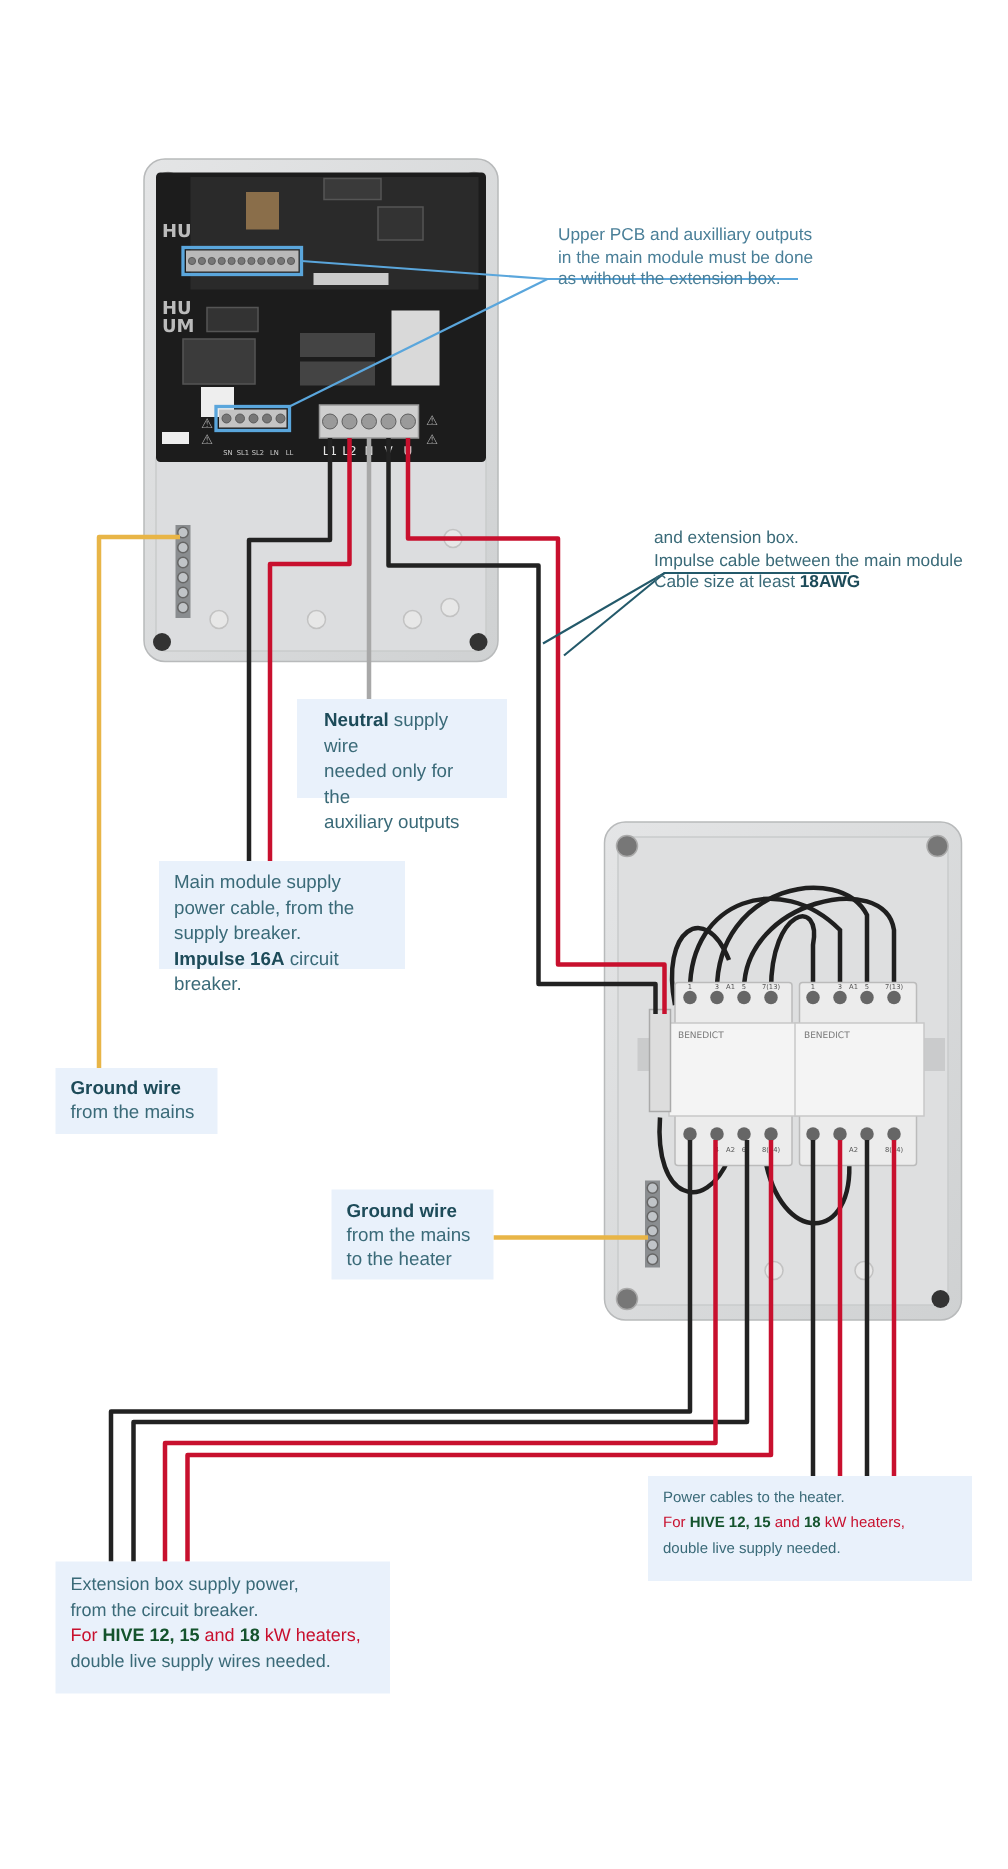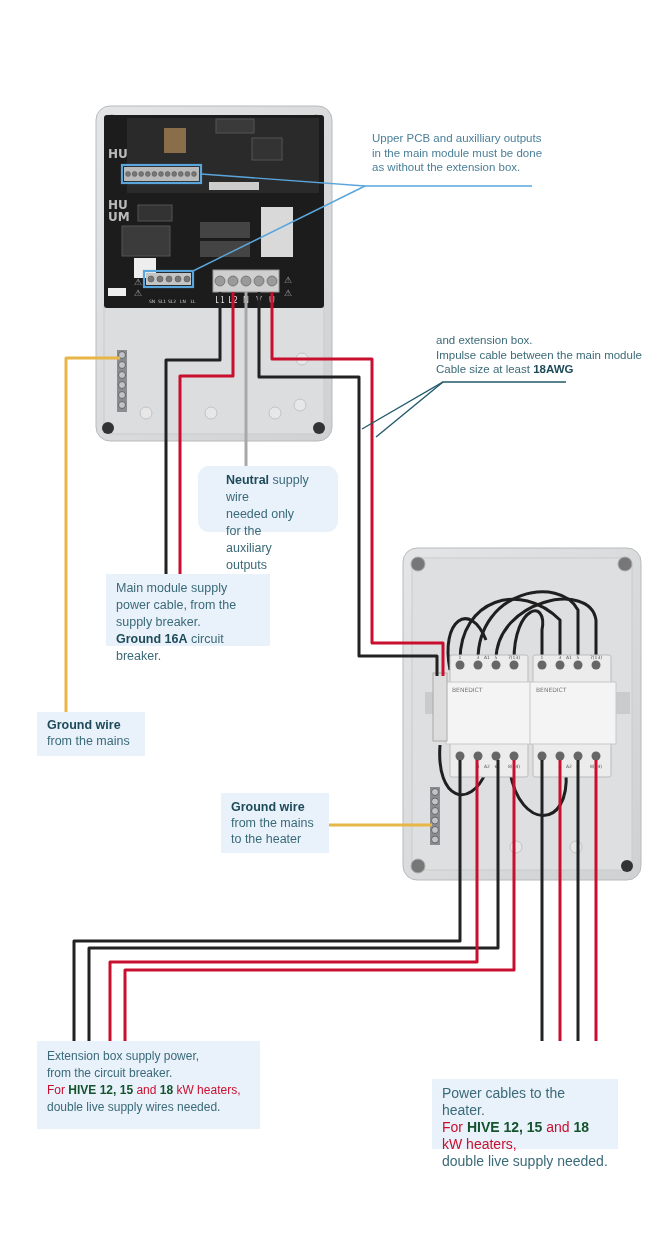--- a/index.html
+++ b/index.html
@@ -4,21 +4,21 @@
 <style>
   html, body { margin:0; padding:0; background:#ffffff; }
   body { width:672px; height:1246px; position:relative; overflow:hidden;
          font-family:"Liberation Sans", sans-serif; }
   #canvas { position:absolute; left:0; top:0; width:672px; height:1246px; }
   .note { position:absolute; color:#3a6a78; font-size:12.5px; line-height:16.5px; }
   .note.box { background:#e9f1fb; padding:6px 10px; box-sizing:border-box; }
   .note b { color:#1d4b59; font-weight:bold; }
   .red { color:#c8102e; }
   .red b { color:#14532d; }
-  .plain-note { color:#4a7f98; font-size:11.5px; line-height:14.5px; }
+  .plain-note { color:#4a7f98; font-size:11.5px; line-height:14.5px;margin-top:19px; }
   .line { display:block; }
 </style>
 </head>
 <body>
 
 <svg id="canvas" viewBox="0 0 672 1246" xmlns="http://www.w3.org/2000/svg">
   <defs>
     <linearGradient id="boxgrad" x1="0" y1="0" x2="1" y2="1">
       <stop offset="0" stop-color="#e4e5e6"></stop>
       <stop offset="1" stop-color="#cfd1d2"></stop>
@@ -250,31 +250,31 @@
   <span class="line">in the main module must be done</span>
   <span class="line">as without the extension box.</span>
 </div>
 
 <div class="note plain-note" style="left:436px; top:333px; width:236px; color:#3a6a78;">
   <span class="line">and extension box.</span>
   <span class="line">Impulse cable between the main module</span>
   <span class="line"><span>Cable size at least </span><b>18AWG</b></span>
 </div>
 
-<div class="note box" style="left:198px; top:466px; width:140px; height:66px; font-size:12.5px; line-height:17px; padding:6px 28px;border-radius:11px;">
+<div class="note box" style="left:198px; top:466px; width:140px; height:66px; font-size:12.5px; line-height:17px; padding:6px 18px;">
   <span class="line"><b>Neutral</b><span> supply wire</span></span>
   <span class="line">needed only for the</span>
   <span class="line">auxiliary outputs</span>
 </div>
 
 <div class="note box" style="left:106px; top:574px; width:164px; height:72px; font-size:12.5px; line-height:17px; padding:6px 10px;">
   <span class="line">Main module supply</span>
   <span class="line">power cable, from the</span>
   <span class="line">supply breaker.</span>
-  <span class="line"><b>Ground 16A</b><span> circuit</span></span>
+  <span class="line"><b>Impulse 16A</b><span> circuit</span></span>
   <span class="line">breaker.</span>
 </div>
 
 <div class="note box" style="left:37px; top:712px; width:108px; height:44px; font-size:12.5px; line-height:16px; padding:5px 10px;">
   <b class="line">Ground wire</b>
   <span class="line">from the mains</span>
 </div>
 
 <div class="note box" style="left:221px; top:793px; width:108px; height:60px; font-size:12.5px; line-height:16px; padding:6px 10px;">
   <b class="line">Ground wire</b>
@@ -282,17 +282,17 @@
   <span class="line">to the heater</span>
 </div>
 
 <div class="note box" style="left:37px; top:1041px; width:223px; height:88px; font-size:12px; line-height:17px; padding:7px 10px;">
   <span class="line">Extension box supply power,</span>
   <span class="line">from the circuit breaker.</span>
   <span class="line red"><span>For </span><b>HIVE 12, 15</b><span> and </span><b>18</b><span> kW heaters,</span></span>
   <span class="line">double live supply wires needed.</span>
 </div>
 
-<div class="note box" style="left:432px; top:1079px; width:186px; height:70px; font-size:14px; line-height:17px; padding:6px 10px;">
+<div class="note box" style="left:432px; top:984px; width:216px; height:70px; font-size:10px; line-height:17px; padding:6px 10px;">
   <span class="line">Power cables to the heater.</span>
   <span class="line red"><span>For </span><b>HIVE 12, 15</b><span> and </span><b>18</b><span> kW heaters,</span></span>
   <span class="line">double live supply needed.</span>
 </div>
 
 </body></html>

